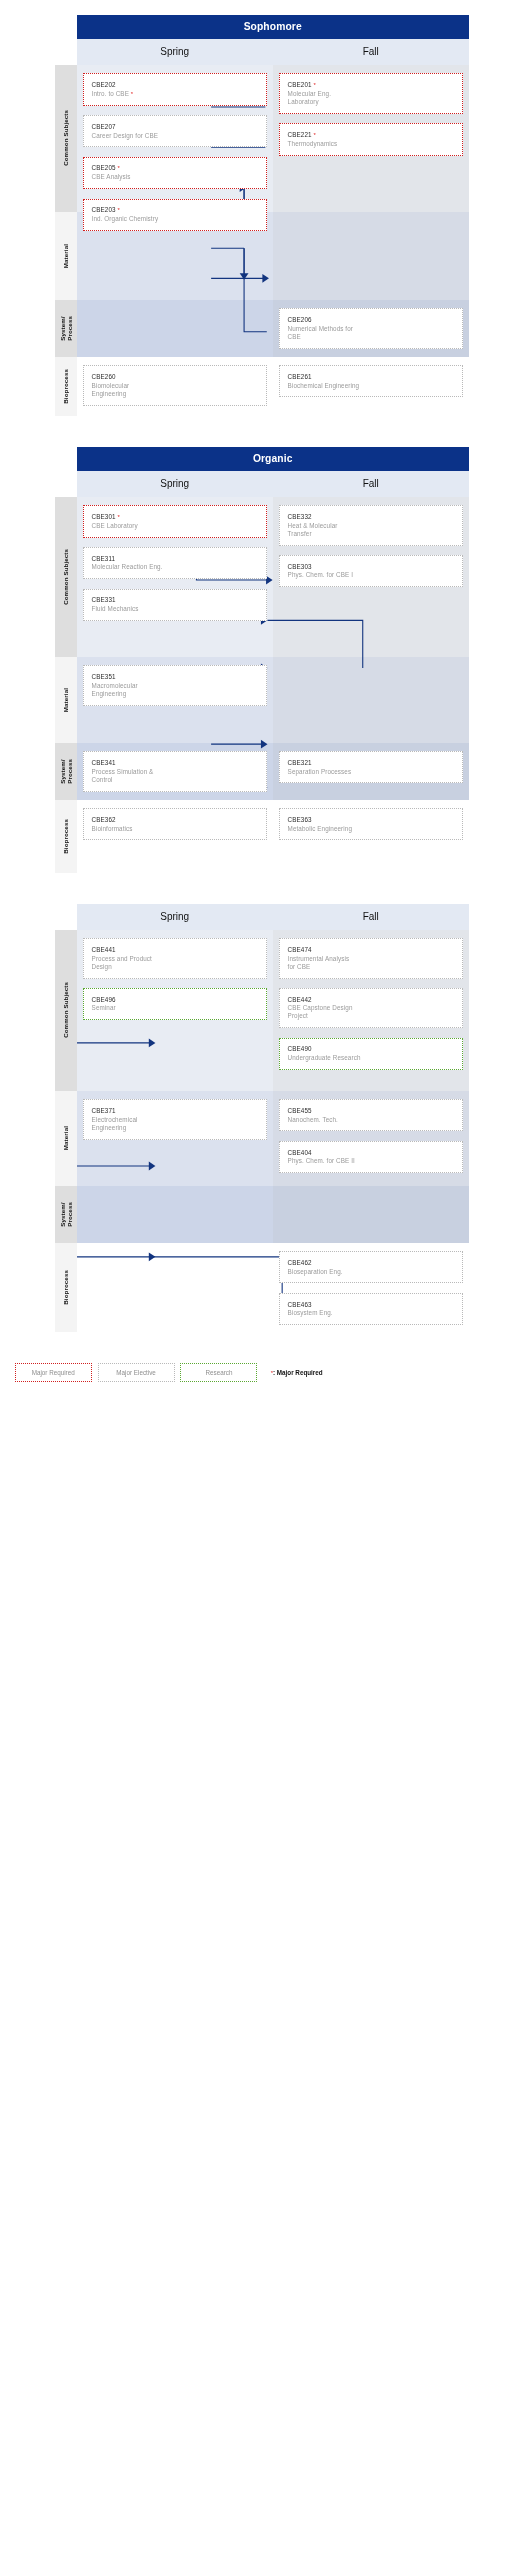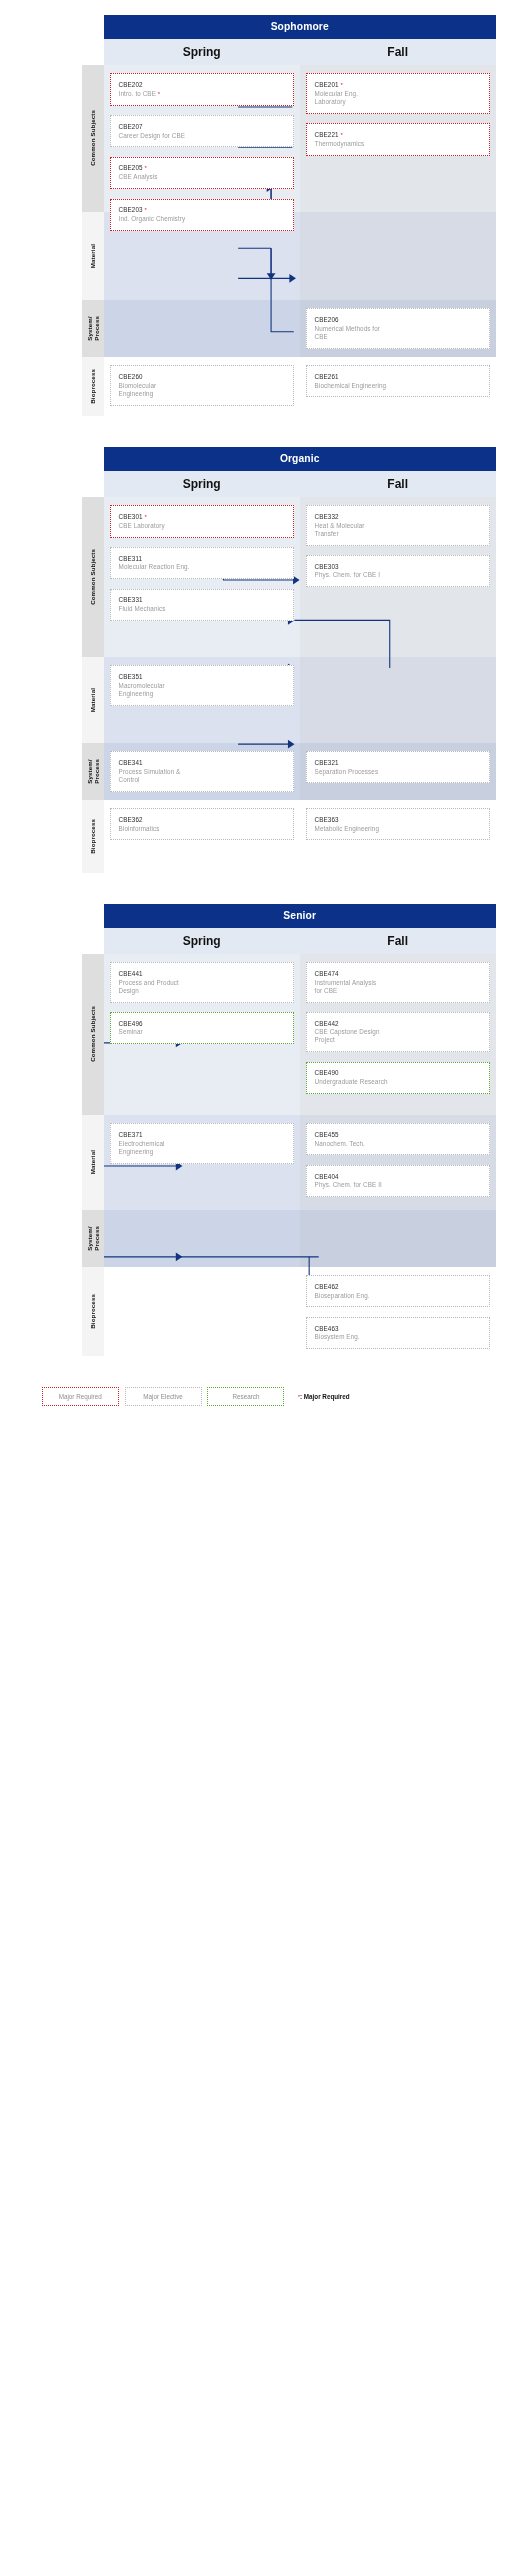--- a/index.html
+++ b/index.html
@@ -3,21 +3,21 @@
 <meta charset="utf-8">
 <style>
   * { box-sizing: border-box; }
   html, body {
     margin: 0; padding: 0;
     background: #ffffff;
     font-family: "Liberation Sans", sans-serif;
   }
   body { width: 513px; }
 
-  .page { width: 513px; position: relative; padding-top: 14.7px; padding-left: 27px; }
+  .page { width: 513px; position: relative; padding-top: 14.7px; }
 
   
   .year-panel {
     position: relative;
     width: 513px;
     margin-bottom: 31px;
   }
   .panel-inner {
     position: relative;
     margin-left: 14.7px;
@@ -43,22 +43,22 @@
     width: 392px;
     height: 26px;
     background: #e3e9f3;
     display: flex;
   }
   .season-cell {
     flex: 1;
     display: flex;
     align-items: center;
     justify-content: center;
-    font-size: 12px;
-    font-weight: bold;
+    font-size: 10px;
+    font-weight: normal;
     color: #111111;
   }
 
   
   .grid-body { position: relative; display: flex; flex-direction: column; }
 
   .cat-row { display: flex; position: relative; }
 
   .cat-label {
     width: 22px;
@@ -396,21 +396,20 @@
               <path d="M 183 336 L 257 336" stroke="#12347f" stroke-width="1.5" fill="none"></path>
               <polygon points="251,330 260,336 251,342" fill="#12347f"></polygon>
               <path d="M 183 395 L 257 395" stroke="#12347f" stroke-width="1.5" fill="none"></path>
               <polygon points="251,389 260,395 251,401" fill="#12347f"></polygon>
             </svg>
           </div>
         </div>
       </div>
       <div class="year-panel">
         <div class="panel-inner">
-          <div class="year-header">Senior</div>
           <div class="season-row">
             <div class="season-cell">Spring</div>
             <div class="season-cell">Fall</div>
           </div>
           <div class="grid-body">
             <div class="cat-row tint-common" style="height:161px">
               <div class="cat-spacer"></div>
               <div class="cat-label shade-a">
                 <span>Common Subjects</span>
               </div>

